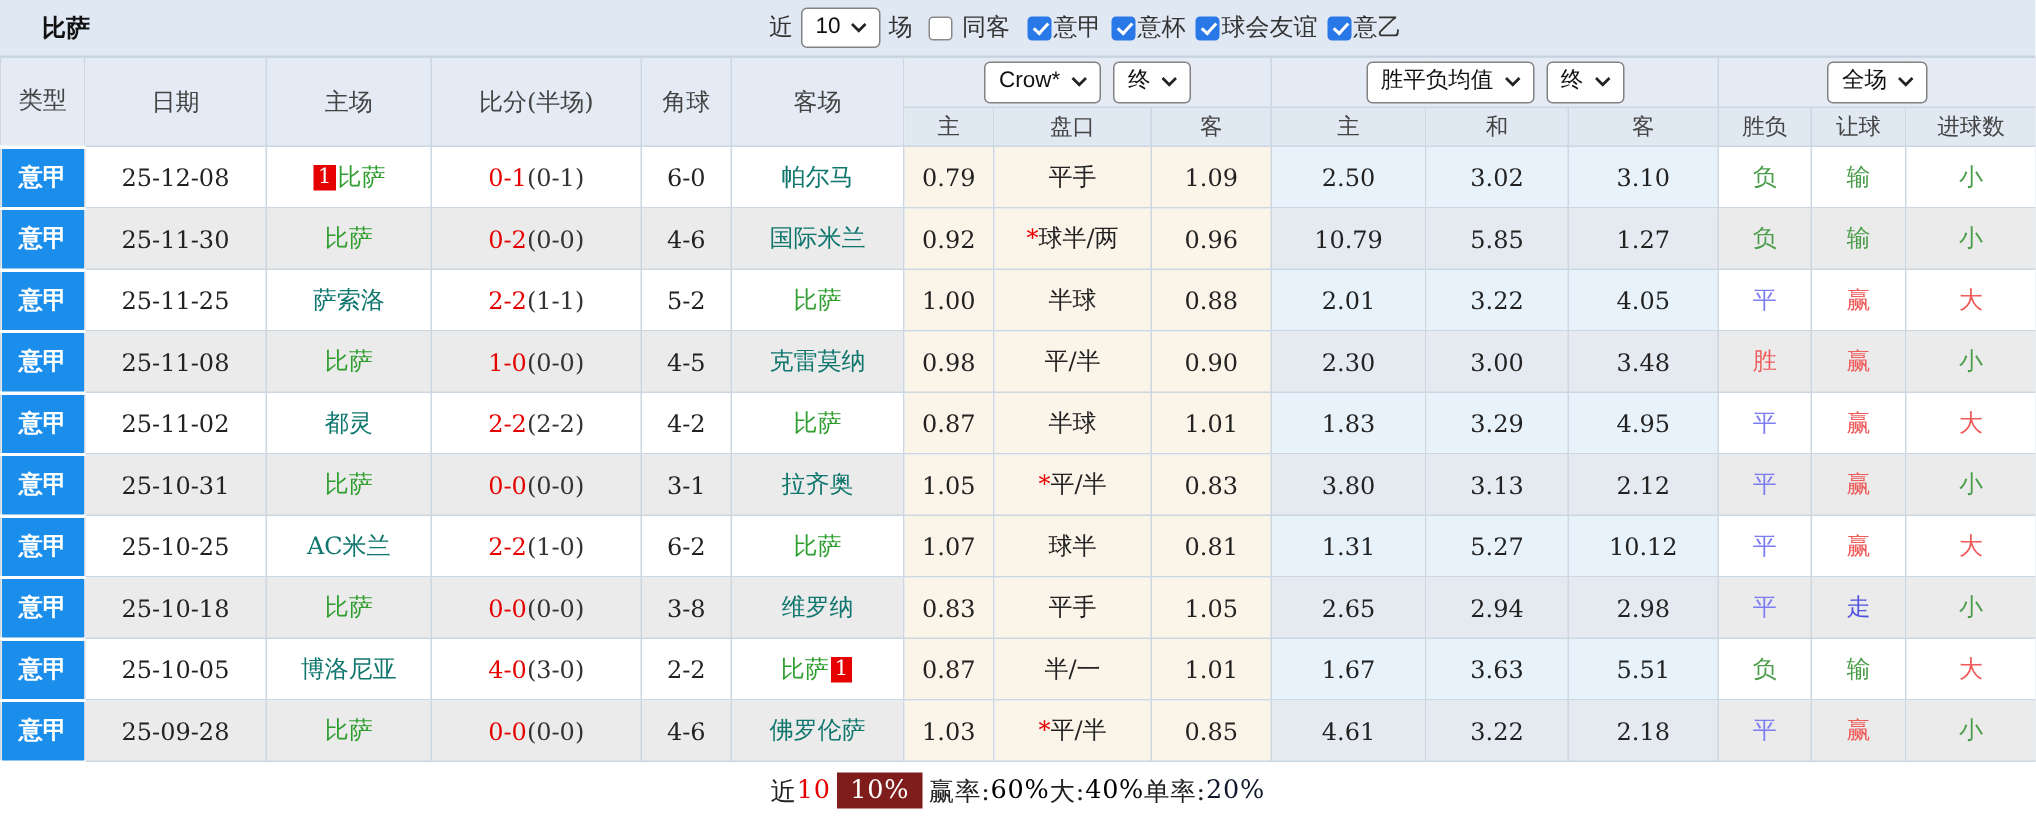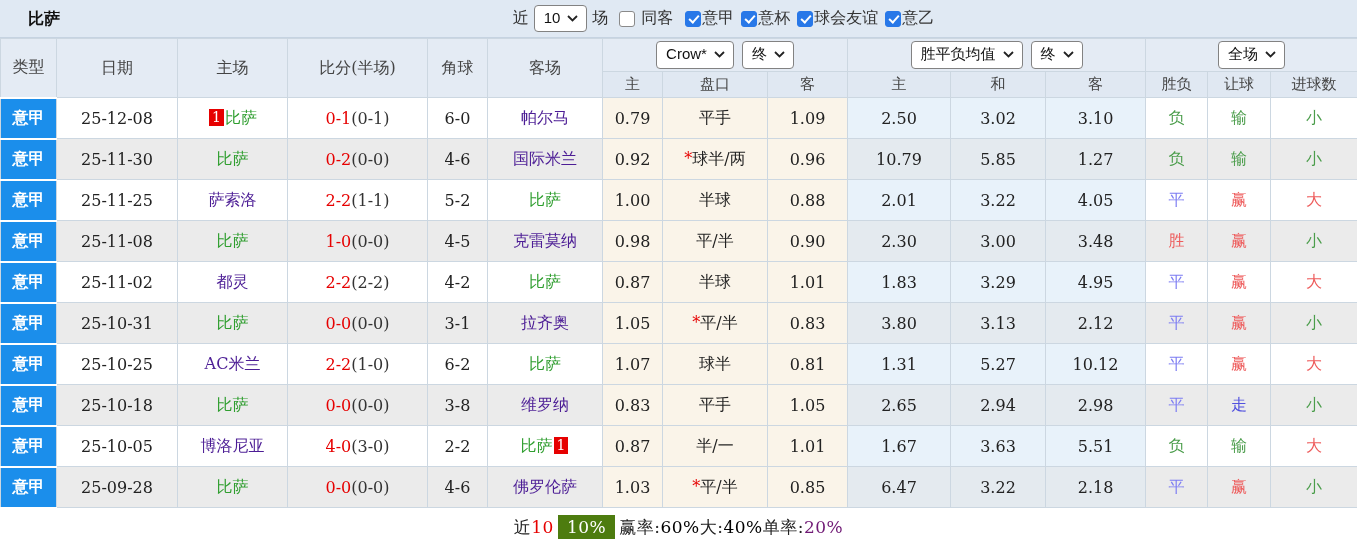--- a/index.html
+++ b/index.html
@@ -47,41 +47,41 @@
   thead tr.h2 th { height:26px; background:#e0e8f2; font-size:15px; }
   tbody td { height:41px; font-size:16px; }
   tbody tr.odd td { background:#ffffff; }
   tbody tr.even td { background:#ebebeb; }
   tbody td.league { background:#1b8eeb !important; color:#fff; font-weight:bold;
                     border-top:2px solid #fff; border-bottom:2px solid #fff; }
   tbody td.cream  { background:#faf4e9 !important; }
   tbody tr.odd  td.avgc { background:#e8f2fa !important; }
   tbody tr.even td.avgc { background:#e4eaef !important; }
   .self { color:#2f9e2f; }
-  .opp  { color:#4c1d95; }
+  .opp  { color:#0f766e; }
   .ft { color:#e60000; }
   .ht { color:#333;margin-top:10px; }
   .star { color:#e60000; }
   .badge {
     display:inline-block; background:#e60000; color:#fff; font-size:14px;
     line-height:17px; padding:0 3px; margin:0 1px; vertical-align:1px;
   }
   .c-green { color:#4b9d4b; }
   .c-blue  { color:#7d7df2; }
   .c-walk  { color:#5151df; }
   .c-red   { color:#ee5c5c; }
   
   .footer {
     height:37px; display:flex; align-items:center; justify-content:center;
     background:#fff; font-size:17px; color:#222; letter-spacing:0.5px;
   }
   .footer .f-red { color:#e60000; }
   .footer .f-blue { color:#000000; }
-  .footer .f-green { color:#701a75; }
-  .footer .f-badge { background:#4d7c0f; color:#fff; padding:2px 9px; margin:0 4px; }
+  .footer .f-green { color:#0f172a; }
+  .footer .f-badge { background:#7f1d1d; color:#fff; padding:2px 9px; margin:0 4px; }
   .sel-wrap { display:flex; align-items:center; justify-content:center; gap:8px; }
 </style>
 </head>
 <body>
 
 <div class="topbar">
   <div class="team-title">比萨</div>
   <div class="controls">
     <span>近</span>
     <span class="select">
@@ -344,21 +344,21 @@
       <tr class="even">
         <td class="league">意甲</td>
         <td>25-09-28</td>
         <td><span class="self">比萨</span></td>
         <td><span class="ft">0-0</span><span class="ht">(0-0)</span></td>
         <td>4-6</td>
         <td><span class="opp">佛罗伦萨</span></td>
         <td class="cream">1.03</td>
         <td class="cream"><span class="star">*</span>平/半</td>
         <td class="cream">0.85</td>
-        <td class="avgc">6.47</td>
+        <td class="avgc">4.61</td>
         <td class="avgc">3.22</td>
         <td class="avgc">2.18</td>
         <td class="c-blue">平</td>
         <td class="c-red">赢</td>
         <td class="c-green">小</td>
       </tr>
     </tbody>
 </table>
 
 <div class="footer">

